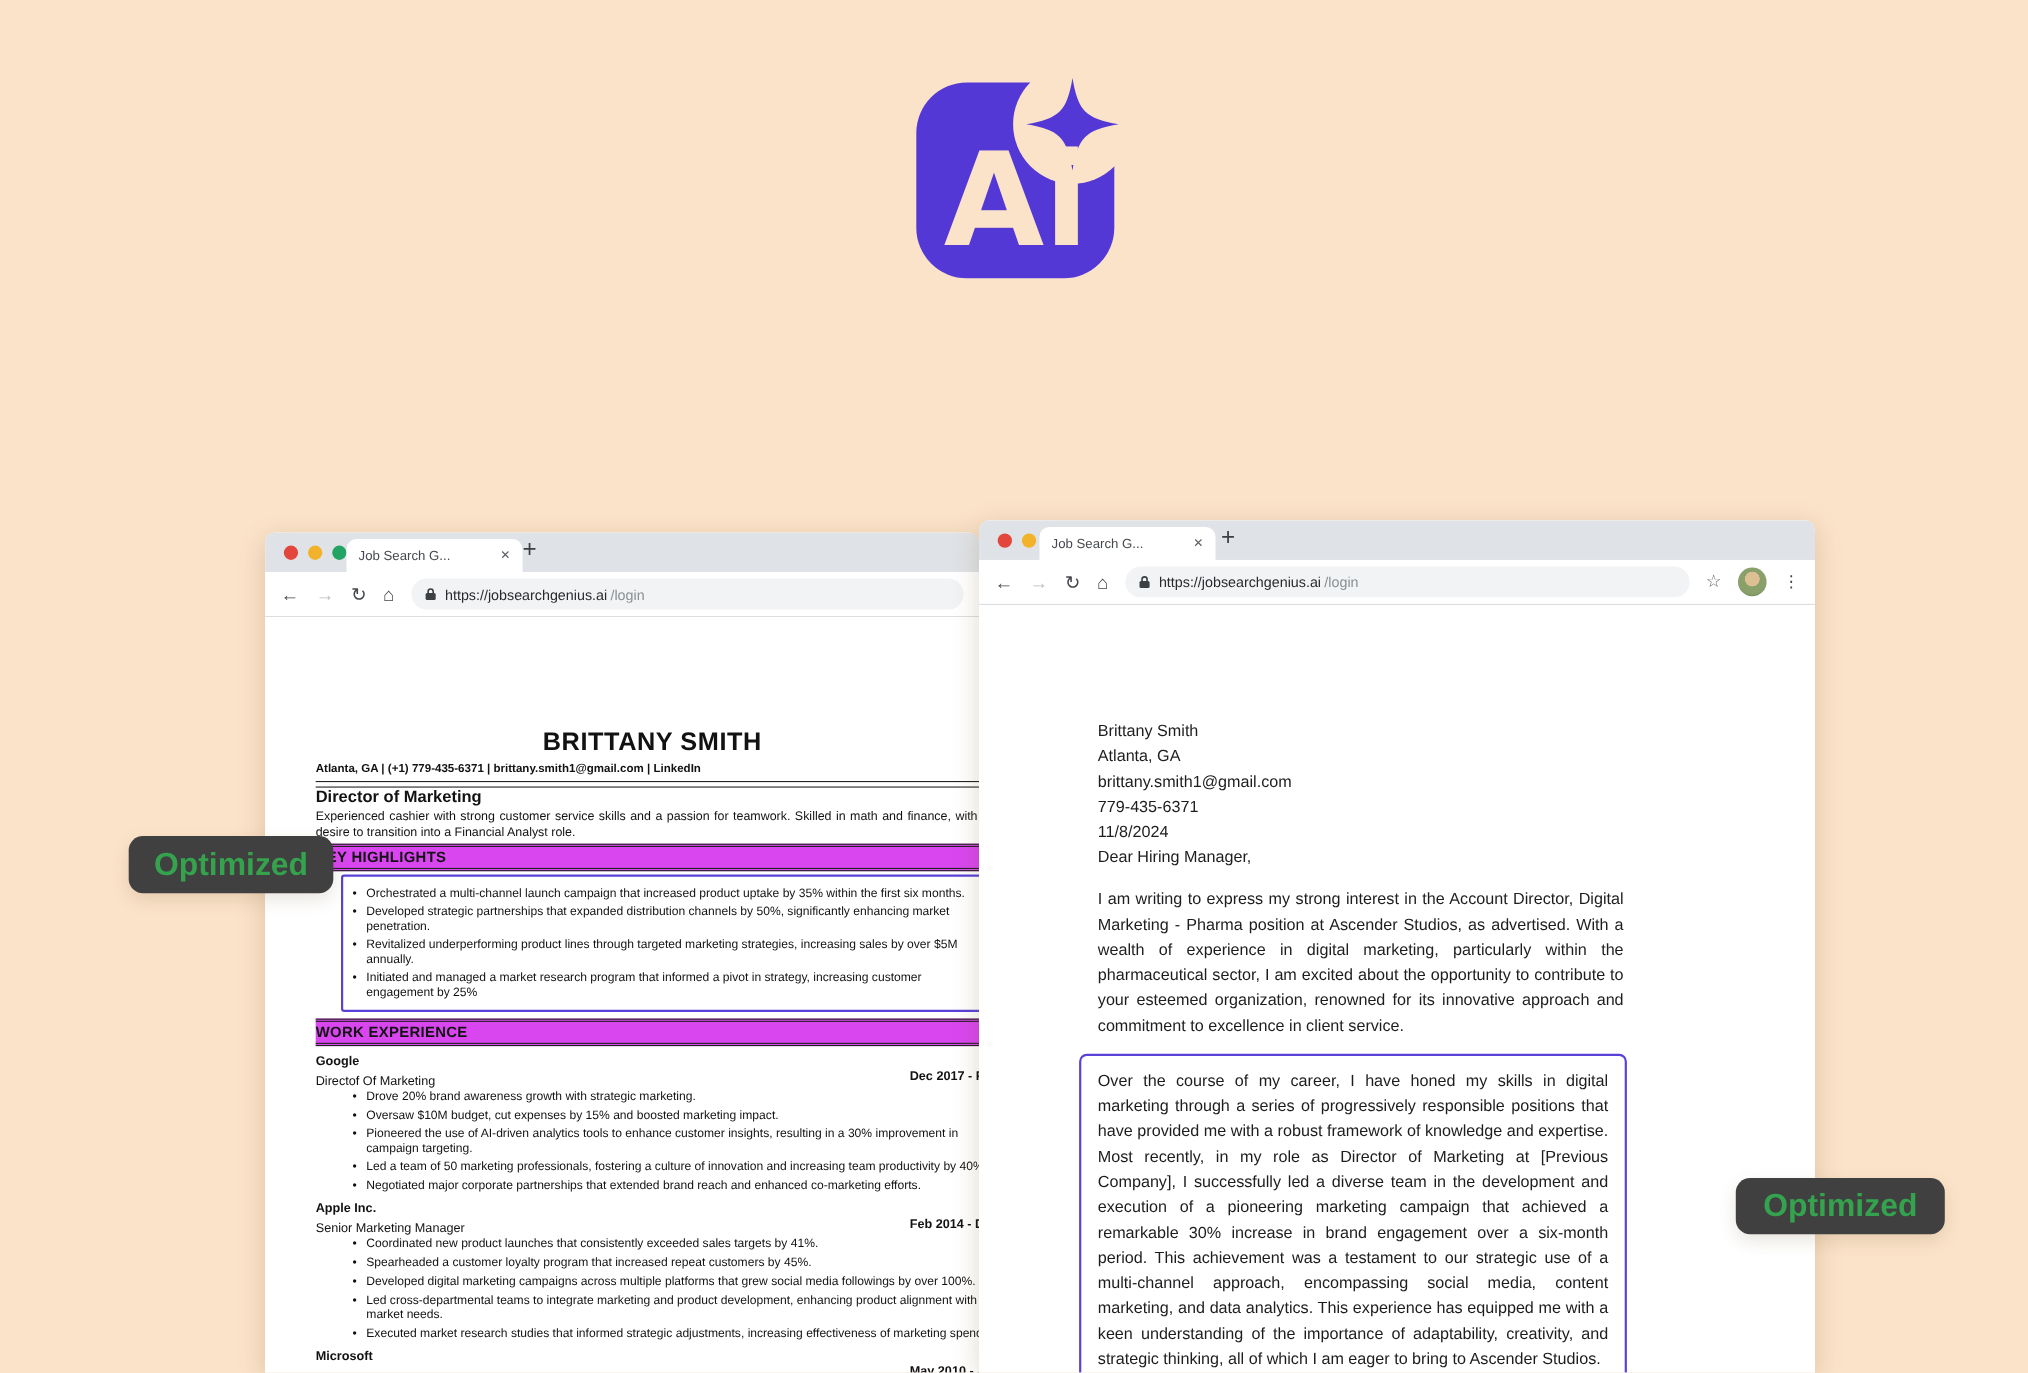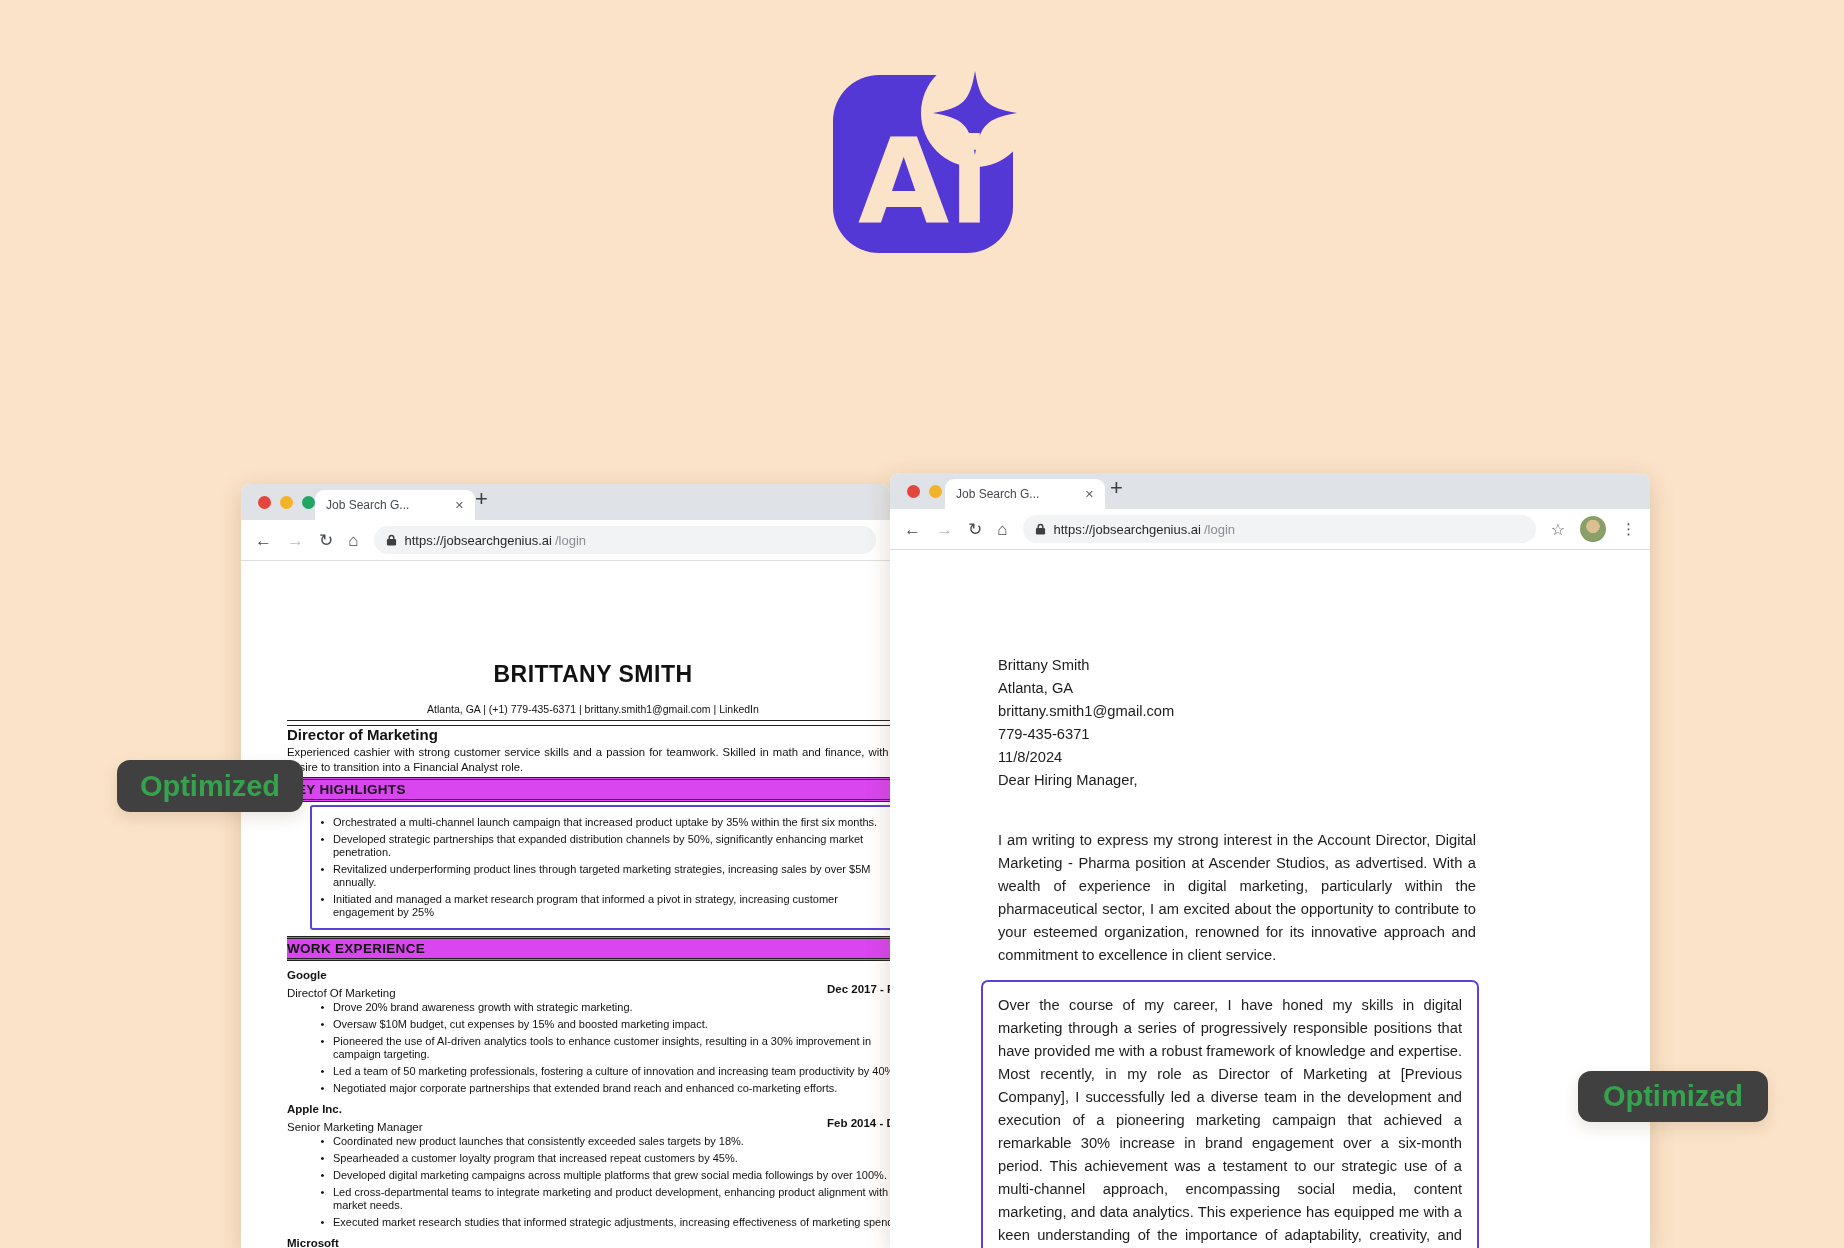--- a/index.html
+++ b/index.html
@@ -43,21 +43,21 @@
   .star{font-size:16px;color:#5f6368;}
   .avatar{width:26px;height:26px;border-radius:50%;flex:0 0 auto;
     background:radial-gradient(circle at 50% 40%,#dcc094 0 32%,#8aa06a 34% 66%,#567247 100%);}
   .dots{font-size:15px;color:#44474b;letter-spacing:0;}
 
   .content{position:relative;background:#fff;height:calc(100% - 77px);overflow:hidden;}
 
   
   .resume{position:absolute;left:46px;top:100px;width:612px;color:#121212;}
   .r-name{font-size:23px;font-weight:800;text-align:center;letter-spacing:.5px;}
-  .r-contact{font-size:10.5px;font-weight:400;text-align:center;margin-top:15px;}
+  .r-contact{font-size:10.5px;font-weight:700;text-align:left;margin-top:5px;}
   .dbl{height:4px;border-top:1.5px solid #222;border-bottom:1px solid #222;margin-top:5px;}
   .r-title{font-size:15px;font-weight:700;text-align:left;margin-top:0;}
   .r-sum{font-size:11.3px;line-height:14.5px;margin-top:2px;text-align:justify;}
   .band{margin-top:3px;background:#d946ef;border-top:3px double #222;border-bottom:3px double #222;
     text-align:left;font-weight:800;font-size:13.5px;padding:2px 0;letter-spacing:.3px;}
   .band.work{margin-top:6px;}
   .hl-box{margin-top:3px;margin-left:23px;width:600px;border:2px solid #5a41d9;border-radius:3px;
     padding:5px 8px 5px 6px;box-sizing:border-box;}
   .bullet{display:flex;gap:6px;font-size:11px;line-height:13px;margin:4px 0;}
   .bullet .d{flex:0 0 auto;width:9px;text-align:center;}
@@ -65,21 +65,21 @@
   .job{margin-top:8px;}
   .j-company{font-size:11.5px;font-weight:800;}
   .j-row{position:relative;margin-top:2px;height:14px;}
   .j-role{font-size:11.5px;font-weight:400;}
   .j-dates{position:absolute;left:500px;top:0;font-size:11.5px;font-weight:800;white-space:nowrap;padding-left:40px;}
 
   
   .letter{position:absolute;left:108px;top:104px;width:478px;color:#1d1d1f;
     font-size:14.7px;line-height:23px;}
   .l-sal{}
-  .l-para{margin-top:37px;text-align:justify;}
+  .l-para{margin-top:15px;text-align:justify;}
   .l-box{margin:13px 0 0 -17px;width:498px;border:2px solid #5a41d9;border-radius:7px;
     padding:12px 15px;box-sizing:border-box;text-align:justify;}
 
   
   .badge{position:absolute;background:#404040;border-radius:13px;z-index:5;
     box-shadow:0 6px 16px rgba(100,70,30,.14);display:flex;align-items:center;justify-content:center;
     color:#35a24e;font-size:29px;font-weight:600;}
   #badge-left{left:117px;top:760px;width:186px;height:52px;}
   #badge-right{left:1578px;top:1071px;width:190px;height:51px;}
 </style>
@@ -175,21 +175,21 @@
             </div>
         </div>
         <div class="job">
           <div class="j-company">Apple Inc.</div>
           <div class="j-row">
             <span class="j-role">Senior Marketing Manager</span>
             <span class="j-dates">Feb 2014 - Dec 2017</span>
           </div>
           <div class="bullet">
               <span class="d">•</span>
-              <span>Coordinated new product launches that consistently exceeded sales targets by 18%.</span>
+              <span>Coordinated new product launches that consistently exceeded sales targets by 41%.</span>
             </div>
           <div class="bullet">
               <span class="d">•</span>
               <span>Spearheaded a customer loyalty program that increased repeat customers by 45%.</span>
             </div>
           <div class="bullet">
               <span class="d">•</span>
               <span>Developed digital marketing campaigns across multiple platforms that grew social media followings by over 100%.</span>
             </div>
           <div class="bullet">

